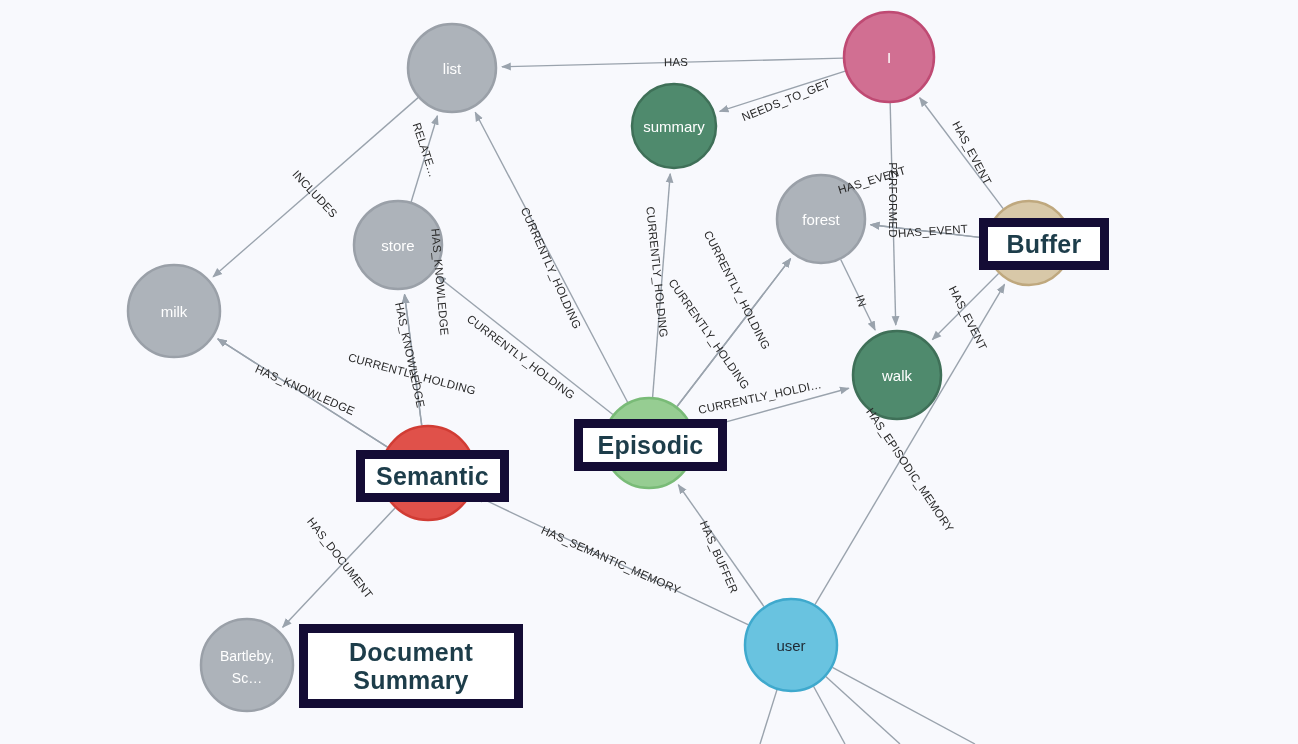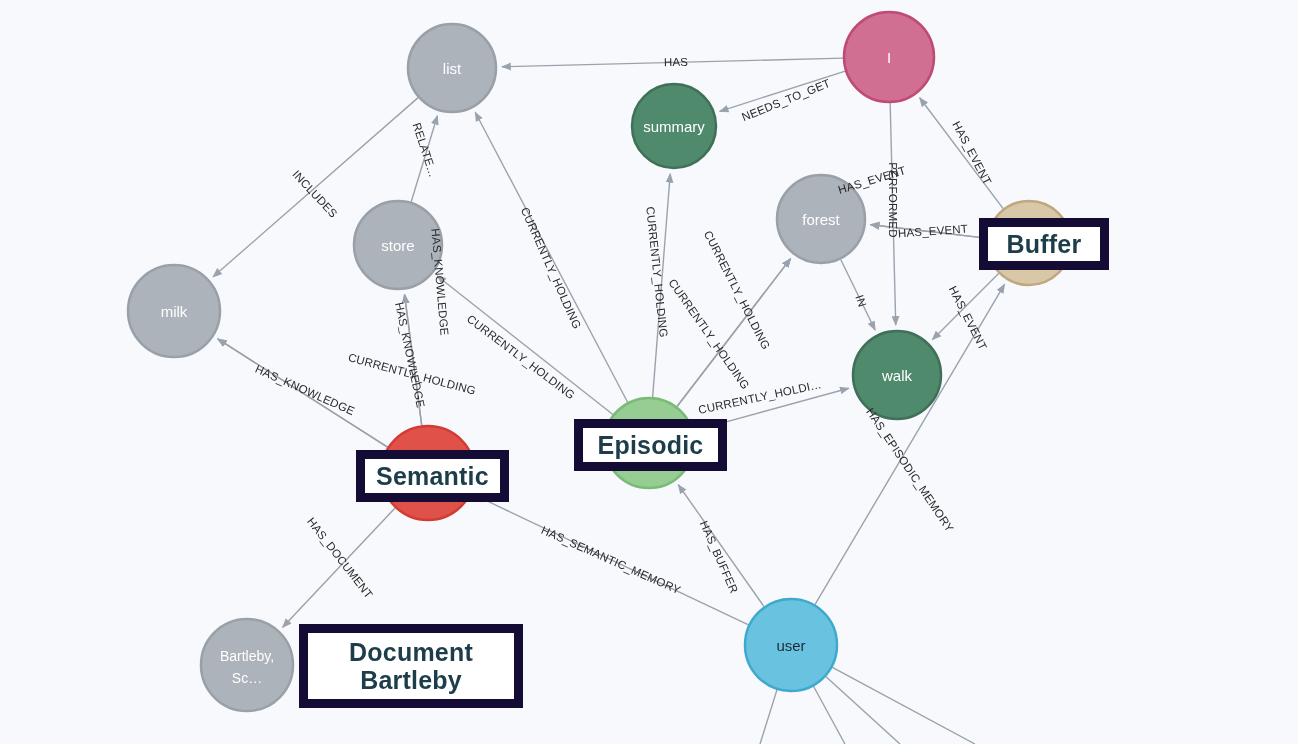--- a/index.html
+++ b/index.html
@@ -179,15 +179,15 @@
         <text class="edge-label" x="719" y="557" text-anchor="middle" dominant-baseline="central" transform="rotate(66,719,557)">HAS_BUFFER</text>
         <text class="edge-label" x="611" y="560" text-anchor="middle" dominant-baseline="central" transform="rotate(24,611,560)">HAS_SEMANTIC_MEMORY</text>
         <text class="edge-label" x="910" y="470" text-anchor="middle" dominant-baseline="central" transform="rotate(56,910,470)">HAS_EPISODIC_MEMORY</text>
         <text class="edge-label" x="340" y="558" text-anchor="middle" dominant-baseline="central" transform="rotate(52,340,558)">HAS_DOCUMENT</text>
       </g>
   </svg>
   <div id="annotations-layer">
       <div class="annot" style="left: 979px; top: 218px; width: 130px; height: 52px; font-size: 25px; border-color: rgb(20, 12, 53); color: rgb(29, 61, 74);">Buffer</div>
       <div class="annot" style="left: 574px; top: 419px; width: 153px; height: 52px; font-size: 25px; border-color: rgb(20, 12, 53); color: rgb(29, 61, 74);">Episodic</div>
       <div class="annot" style="left: 356px; top: 450px; width: 153px; height: 52px; font-size: 25px; border-color: rgb(20, 12, 53); color: rgb(29, 61, 74);">Semantic</div>
-      <div class="annot" style="left: 299px; top: 624px; width: 224px; height: 84px; font-size: 25px; border-color: rgb(20, 12, 53); color: rgb(29, 61, 74);">Document Bartleby</div>
+      <div class="annot" style="left: 299px; top: 624px; width: 224px; height: 84px; font-size: 25px; border-color: rgb(20, 12, 53); color: rgb(29, 61, 74);">Document Summary</div>
     </div>
 </div>
 
 </body></html>

